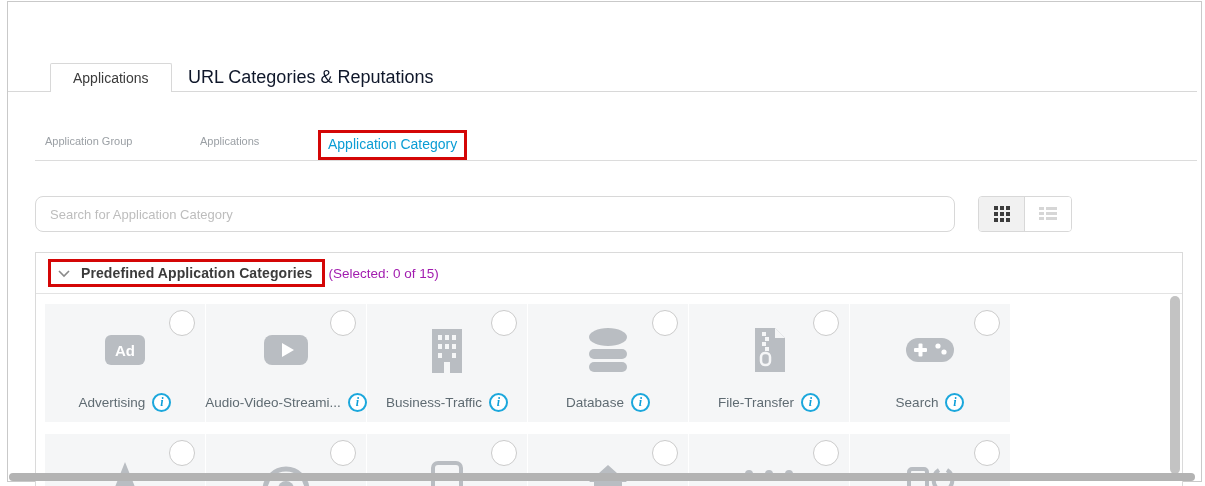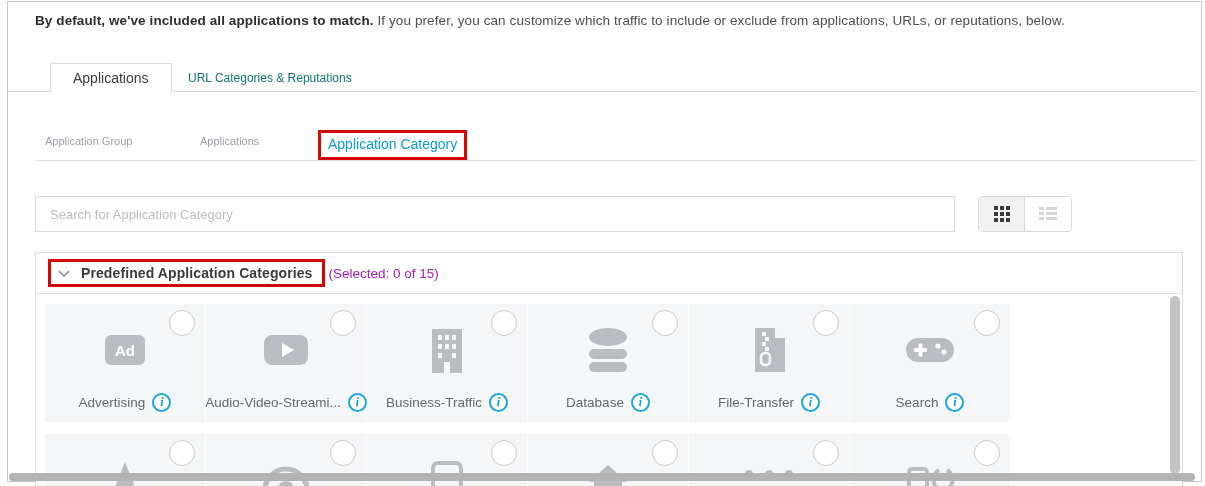--- a/index.html
+++ b/index.html
@@ -10,33 +10,33 @@
 
   .intro { position:absolute; left:35px; top:13px; width:1150px; font-size:13.5px; color:#4d4d4d; letter-spacing:.1px; }
   .intro b { color:#2e2e2e; }
 
   
   .tabs-underline { position:absolute; left:8px; top:91px; width:1189px; height:1px; background:#d8d8d8; }
   .tab-active { position:absolute; left:50px; top:63px; height:29px; padding:0 22px; background:#fff;
     border:1px solid #d8d8d8; border-bottom:none; border-radius:2px 2px 0 0; z-index:2;
     display:flex; align-items:center; font-size:14px; color:#3b3b3b; }
   .tab-inactive { position:absolute; left:170px; top:63px; height:29px; display:flex; align-items:center;
-    font-size:12px; color:#0f766e; padding:0 18px; cursor:default; }
+    font-size:18px; color:#0f172a; padding:0 18px; cursor:default; }
 
   
   .subtab { position:absolute; top:135px; font-size:11px; color:#9ba0a5; }
   .subtab-1 { left:45px; }
   .subtab-2 { left:200px; }
   .subtab-active-box { position:absolute; left:318px; top:130px; border:3px solid #d40606; padding:2px 7px 4px 7px; }
   .subtab-active-label { font-size:14px; color:#0b9dd4;text-align:right; }
   .subtabs-divider { position:absolute; left:35px; top:160px; width:1162px; height:1px; background:#dcdcdc; }
 
   
   .search-input { position:absolute; left:35px; top:196px; width:920px; height:36px; border:1px solid #d8d8d8;
-    border-radius:0; padding:0 14px; font-size:13px; color:#555; font-family:"Liberation Sans", sans-serif; outline:none; }
+    border-radius:8px; padding:0 14px; font-size:13px; color:#555; font-family:"Liberation Sans", sans-serif; outline:none; }
   .search-input::placeholder { color:#bdbdbd; }
   .view-toggle { position:absolute; left:978px; top:196px; height:36px; display:flex; border:1px solid #d8d8d8; border-radius:4px; overflow:hidden; background:#fff; }
   .vt-btn { width:46px; height:34px; display:flex; align-items:center; justify-content:center; cursor:pointer; }
   .vt-grid { background:#f1f1f1; border-right:1px solid #d8d8d8; }
   .vt-list { background:#fff; }
 
   
   .panel { position:absolute; left:35px; top:252px; width:1148px; height:270px; border:1px solid #dadada; border-bottom:none; background:#fff; overflow:hidden;text-align:right; }
   .panel-header { position:absolute; left:0; top:0; right:0; height:41px; border-bottom:1px solid #e3e3e3; display:flex; align-items:center; padding-left:12px; }
   .section-red-box { display:flex; align-items:center; border:3px solid #d40606; padding:3px 9px 3px 6px; }
@@ -58,23 +58,20 @@
   .hscroll { position:absolute; left:9px; top:473px; width:1186px; height:8px; background:#b3b3b3; border-radius:4px; z-index:6; }
 
   svg { display:block; }
 </style>
 </head>
 <body>
 
 <div class="screen">
   <div class="frame"></div>
 
-  <div class="intro">
-    <b>By default, we've included all applications to match.</b><span> If you prefer, you can customize which traffic to include or exclude from applications, URLs, or reputations, below.</span>
-  </div>
 
   <div class="tabs-underline"></div>
   <div class="tab-active">Applications</div>
   <div class="tab-inactive">URL Categories &amp; Reputations</div>
 
   <div class="subtab subtab-1">Application Group</div>
   <div class="subtab subtab-2">Applications</div>
   <div class="subtab-active-box">
     <span class="subtab-active-label">Application Category</span>
   </div>

